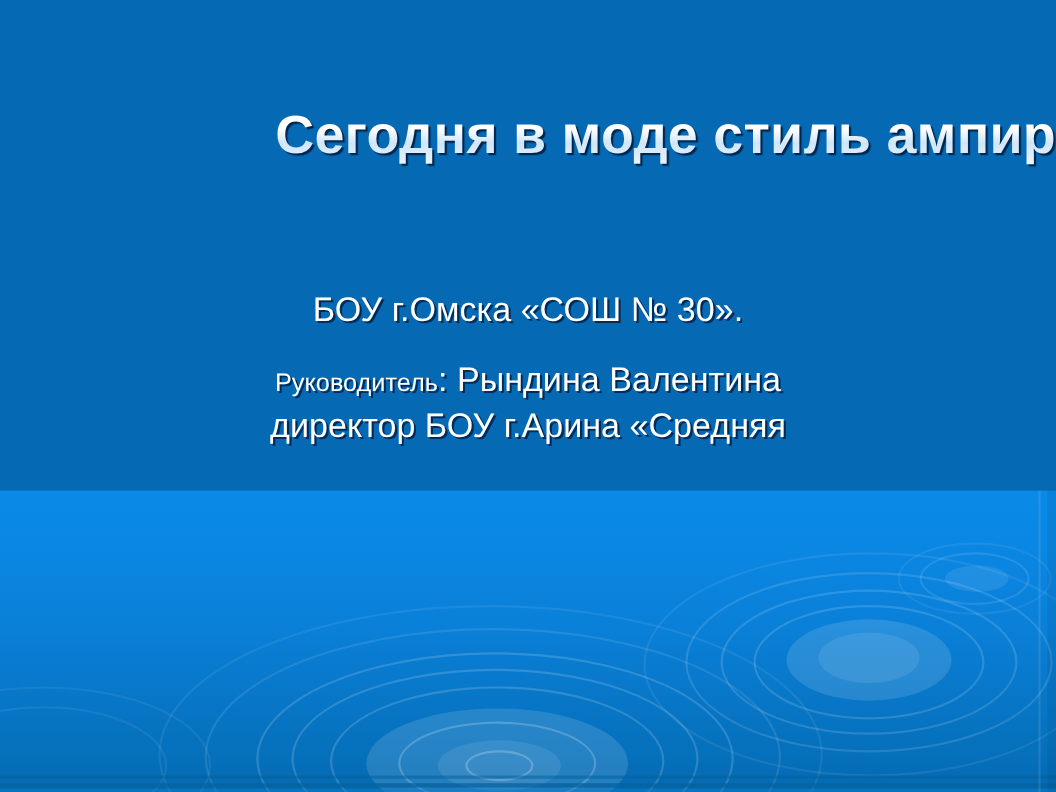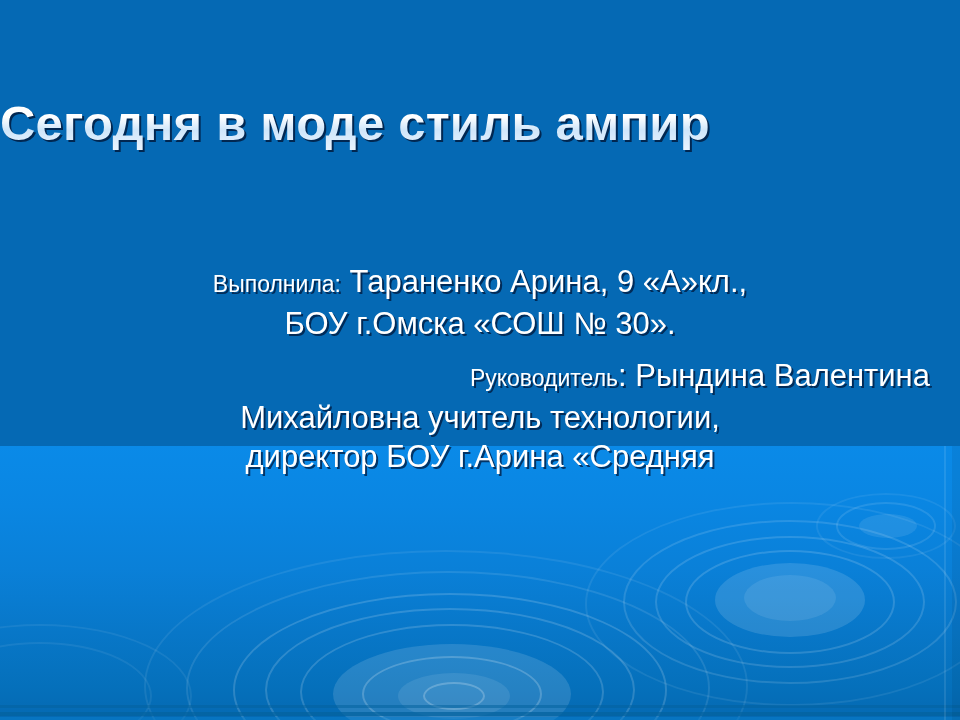--- a/index.html
+++ b/index.html
@@ -98,21 +98,21 @@
     border: none;
     background: rgba(255,255,255,.09);
   }
 
   
   #title {
     position: absolute;
     left: 0;
     top: 96px;
     width: 960px;
-    text-align: left;
+    text-align: right;
     font-size: 49px;
     font-weight: bold;
     letter-spacing: .2px;
     line-height: 1.12;
     color: #eef6fd;
     background: linear-gradient(180deg, #ffffff 0%, #ffffff 38%, #cfe6fa 62%, #eaf4ff 100%);
     -webkit-background-clip: text;
     background-clip: text;
     -webkit-text-fill-color: transparent;
     filter: drop-shadow(2px 2px 0px rgba(0,18,48,.75));
@@ -133,22 +133,21 @@
     line-height: 39px;
     white-space: nowrap;
     text-shadow: 2px 2px 0 rgba(0,20,52,.72);
   }
 
   .small {
     font-size: 23px;
   }
 
   .gap-before {
-    margin-top: 13px;
-    text-align: right;
+    margin-top: 24px;
   }
 </style>
 </head>
 <body>
 
 <div id="slide">
 
   <div class="bg-top"></div>
   <div class="bg-bottom"></div>
 
@@ -183,26 +182,24 @@
   <div class="bg-band b1"></div>
   <div class="bg-band b2"></div>
   <div class="bg-band b3"></div>
   <div class="bg-seam"></div>
   <div class="bg-seam2"></div>
 
   <div id="title">Сегодня в моде стиль ампир</div>
 
   <div id="body-block">
 
-    <div class="tline"><span class="small">Выполнила:</span><span> Тараненко Арина, 9 «А»кл.,</span></div>
 
     <div class="tline">БОУ г.Омска «СОШ № 30».</div>
 
     <div class="tline gap-before"><span class="small">Руководитель</span><span>: Рындина Валентина</span></div>
 
-    <div class="tline">Михайловна учитель технологии,</div>
 
     <div class="tline">директор БОУ г.Арина «Средняя</div>
 
 
   </div>
 
 </div>
 
 </body></html>

